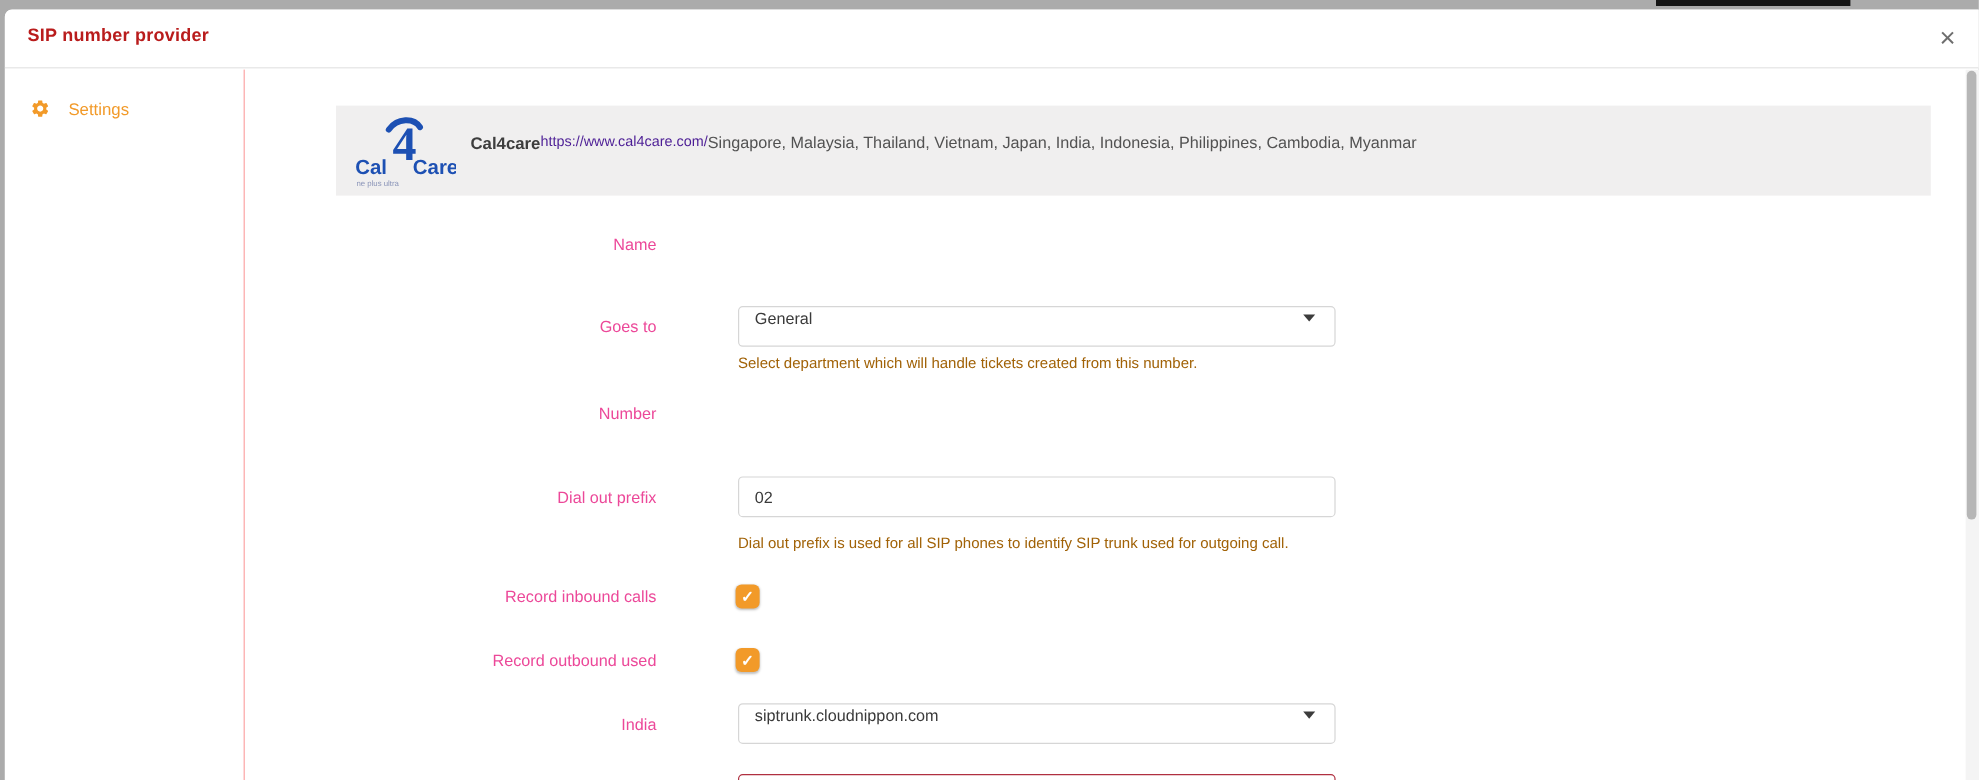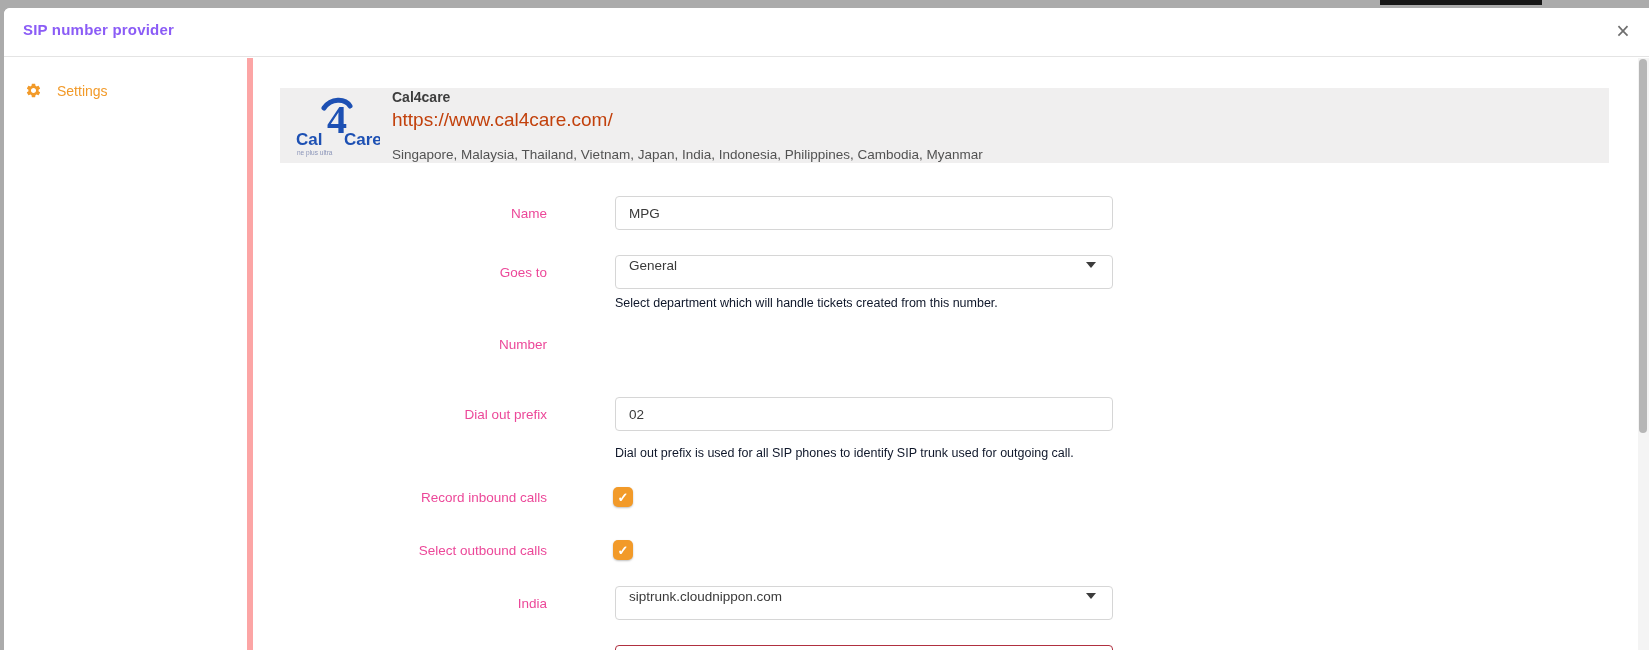--- a/index.html
+++ b/index.html
@@ -8,56 +8,56 @@
   body { background:#ababab; position:relative; }
 
   .black-bar { position:absolute; left:1380px; top:0; width:162px; height:5px; background:#161616; }
 
   .modal { position:absolute; left:4px; top:8px; right:0; bottom:0;
            background:#fff; border-radius:6px 0 0 0; overflow:hidden; }
 
   
   .m-header { position:absolute; left:0; top:0; right:0; height:49px; background:#fff;
               border-bottom:1px solid #e4e4e4; }
-  .m-title { position:absolute; left:19px; top:13px; font-size:15px; font-weight:700; color:#8b5cf6; letter-spacing:.2px; }
+  .m-title { position:absolute; left:19px; top:13px; font-size:15px; font-weight:700; color:#b91c1c; letter-spacing:.2px; }
   .m-close { position:absolute; right:12px; top:8px; width:28px; height:30px; border:none; background:transparent;
              font-size:23px; color:#6e6e6e; cursor:pointer; line-height:30px; text-align:center; }
 
   
-  .sidebar { position:absolute; left:0; top:50px; width:249px; bottom:0; background:#fff;
-             border-right:6px solid #fca5a5; }
+  .sidebar { position:absolute; left:0; top:50px; width:200px; bottom:0; background:#fff;
+             border-right:1px solid #fca5a5; }
   .side-item { display:flex; align-items:center; margin:24px 0 0 21px; cursor:pointer; }
   .side-item .gear { width:17px; height:17px; flex:0 0 17px; }
   .side-item .side-label { margin-left:15px; font-size:14px; color:#f29a29; }
 
   
   .content { position:absolute; left:249px; top:50px; right:0; bottom:0; background:#fff; overflow:hidden; }
 
   
   .card { position:absolute; left:27px; top:30px; width:1329px; height:75px; background:#f0efef;
           display:flex; align-items:center; padding:6px 14px; }
   .logo { width:86px; height:62px; flex:0 0 86px; }
-  .card-text { margin-left:12px; display:flex; flex-direction:column; justify-content:center; }
+  .card-text { margin-left:12px; display:flex; flex-direction:row; justify-content:center; }
   .prov-name { font-size:14px; font-weight:700; color:#3d3d3d; margin-bottom:4px; }
-  .prov-url  { font-size:19px; color:#c2410c; text-decoration:none; margin-bottom:16px; cursor:pointer; }
+  .prov-url  { font-size:12px; color:#4c1d95; text-decoration:none; margin-bottom:16px; cursor:pointer; }
   .prov-regions { font-size:13.5px; color:#525252; }
 
   
   .row { position:absolute; left:0; display:flex; align-items:center; }
   .lbl { width:294px; text-align:right; font-size:13.5px; color:#ec4899; }
   .ctl-gap { margin-left:68px; }
   .tinput { height:34px; width:498px; border:1px solid #d6d6d6; border-radius:4px; background:#fff;
             padding:0 13px; font-size:13.5px; color:#3a3a3a; outline:none;
             font-family:"Liberation Sans", sans-serif; }
   .tselect { height:34px; width:498px; border:1px solid #d6d6d6; border-radius:4px; background:#fff;
              display:flex; align-items:center; justify-content:space-between;
              padding:0 16px 14px 13px; font-size:13.5px; color:#3a3a3a; cursor:pointer; }
   .caret { width:0; height:0; border-left:5px solid transparent; border-right:5px solid transparent;
            border-top:6px solid #3c3c3c; }
-  .hint { position:absolute; left:362px; font-size:12.5px; color:#0f172a; }
+  .hint { position:absolute; left:362px; font-size:12.5px; color:#a16207; }
   .checkbox { width:20px; height:20px; border-radius:5px; background:#f29a29; cursor:pointer;
               display:flex; align-items:center; justify-content:center;
               box-shadow:0 1px 2px rgba(0,0,0,.25); margin-left:66px; }
   .checkbox .check { display:none; color:#fff; font-size:13px; font-weight:700; }
   .checkbox.checked .check { display:block; }
   .error-input { position:absolute; left:362px; top:587px; width:498px; height:40px;
                  border:1px solid #b03040; border-radius:4px; background:#fff; outline:none; }
 
   
   .row-name     { top:138px; } 
@@ -110,21 +110,20 @@
       </svg>
       <div class="card-text">
         <div class="prov-name">Cal4care</div>
         <a class="prov-url">https://www.cal4care.com/</a>
         <div class="prov-regions">Singapore, Malaysia, Thailand, Vietnam, Japan, India, Indonesia, Philippines, Cambodia, Myanmar</div>
       </div>
     </div>
 
     <div class="row row-name">
       <div class="lbl">Name</div>
-      <input class="tinput ctl-gap" type="text" value="MPG" style="">
     </div>
 
     <div class="row row-goesto">
       <div class="lbl">Goes to</div>
       <div class="tselect ctl-gap">
         <span>General</span>
         <span class="caret"></span>
       </div>
     </div>
     <div class="hint hint-goesto">Select department which will handle tickets created from this number.</div>
@@ -140,21 +139,21 @@
     <div class="hint hint-dialout">Dial out prefix is used for all SIP phones to identify SIP trunk used for outgoing call.</div>
 
     <div class="row row-inbound">
       <div class="lbl">Record inbound calls</div>
       <div class="checkbox checked">
         <span class="check">✓</span>
       </div>
     </div>
 
     <div class="row row-outbound">
-      <div class="lbl">Select outbound calls</div>
+      <div class="lbl">Record outbound used</div>
       <div class="checkbox checked">
         <span class="check">✓</span>
       </div>
     </div>
 
     <div class="row row-host">
       <div class="lbl">India</div>
       <div class="tselect ctl-gap">
         <span>siptrunk.cloudnippon.com</span>
         <span class="caret"></span>

